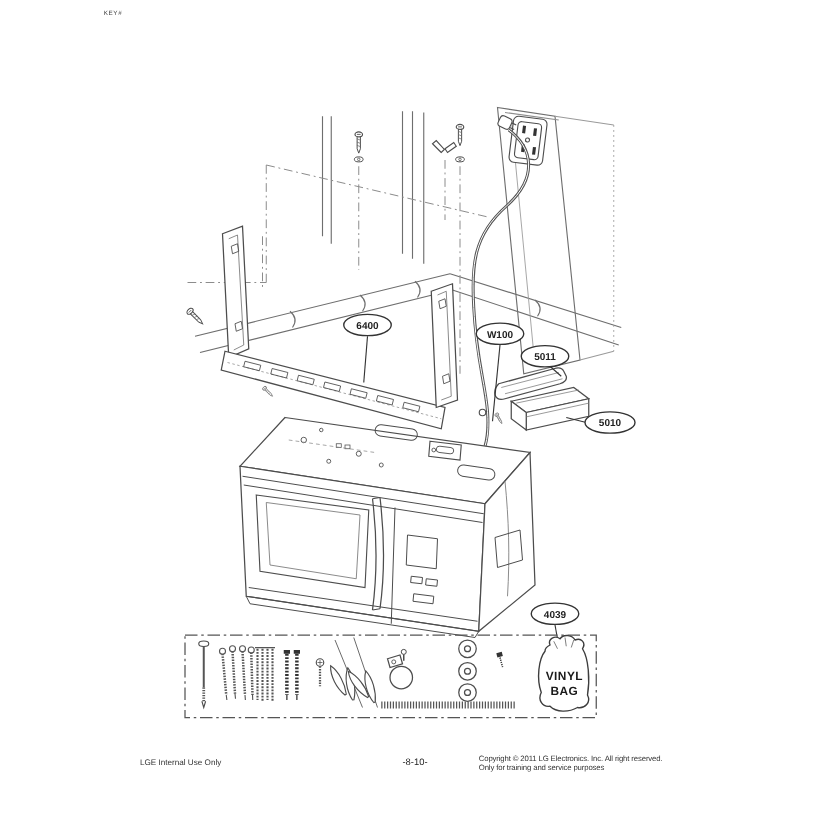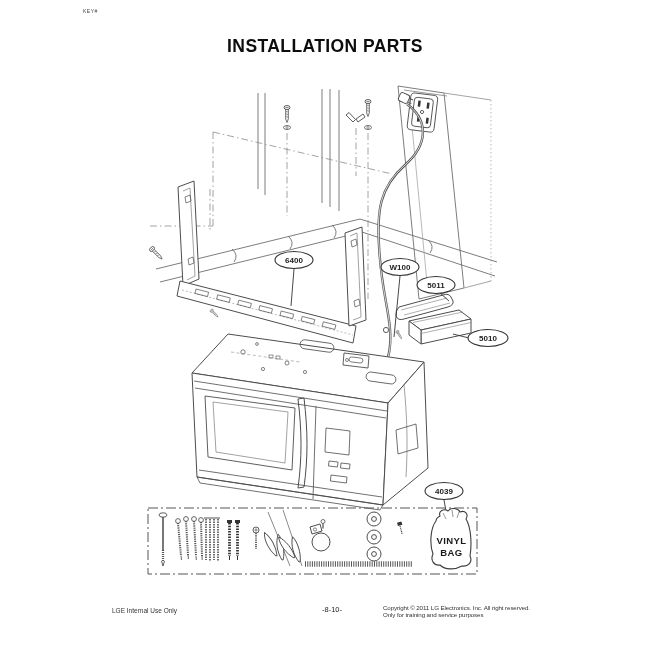--- a/index.html
+++ b/index.html
@@ -15,21 +15,20 @@
                 line-height:7px;color:#333;letter-spacing:-0.1px;}
   svg text.callout-label{font-family:"Liberation Sans",sans-serif;font-size:8px;font-weight:700;fill:#222;}
   svg text.bag-label{font-family:"Liberation Sans",sans-serif;font-size:9.5px;font-weight:700;fill:#1a1a1a;letter-spacing:.4px;}
 </style>
 </head>
 <body>
 
 <div class="page">
 
   <div class="corner-mark">KEY#</div>
-  <h1 class="title">INSTALLATION PARTS</h1>
 
   <svg class="diagram-svg" width="650" height="650" viewBox="0 0 650 650">
 
     <defs>
       <g id="screw-v">
         <ellipse cx="0" cy="1.5" rx="3" ry="2" fill="#fff" stroke="#4d4d4d" stroke-width="0.9"></ellipse>
         <path d="M-1.5,1.5 L1.5,1.5" stroke="#4d4d4d" stroke-width="0.7" fill="none"></path>
         <path d="M-1.3,3 L-1.3,13 M1.3,3 L1.3,13" stroke="#4d4d4d" stroke-width="0.8" fill="none"></path>
         <path d="M-1.5,5 L1.5,6.2 M-1.5,7.6 L1.5,8.8 M-1.5,10.2 L1.5,11.4" stroke="#6b6b6b" stroke-width="0.6" fill="none"></path>
         <path d="M-1.3,13 L0,16.5 L1.3,13" stroke="#4d4d4d" stroke-width="0.8" fill="none"></path>

